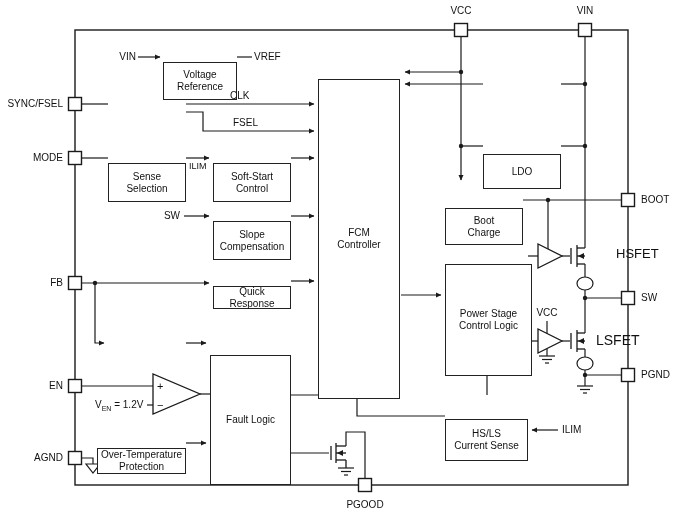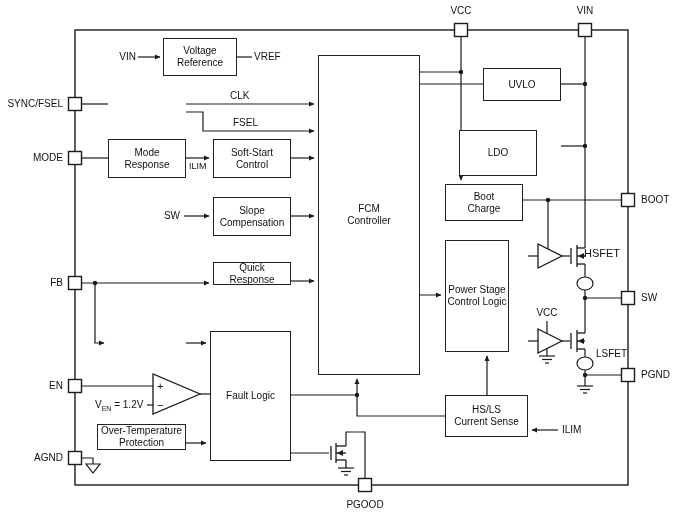--- a/index.html
+++ b/index.html
@@ -6,21 +6,21 @@
   html,body { background:#ffffff; }
   .stage {
     position:relative; width:676px; height:528px; background:#fff;
     font-family:"Liberation Sans", sans-serif; color:#111; overflow:hidden;
   }
   .stage svg { position:absolute; left:0; top:0; }
   svg text { font-family:"Liberation Sans", sans-serif; fill:#111; stroke:none; font-size:11px; }
   .block {
     position:absolute; background:#fff; border:1.3px solid #222;
     display:flex; align-items:center; justify-content:center;
-    text-align:center; font-size:10px; line-height:1.2; color:#111;
+    text-align:center; font-size:10px; line-height:1.2; color:#111;margin-top:24px;
   }
   .block > span { display:inline-block; }
   .w36 > span { max-width:36px; }
   .w48 > span { max-width:48px; }
   .w52 > span { max-width:52px; }
   .lbl { position:absolute; font-size:10px; line-height:1.1; white-space:nowrap; color:#111; }
   .ra { text-align:right; }
   .ctr { text-align:center; }
   .lbl sub { font-size:7px; }
 </style>
@@ -169,47 +169,44 @@
       <rect x="621.5" y="291.5" width="13" height="13"></rect>
       <rect x="621.5" y="368.5" width="13" height="13"></rect>
       <rect x="358.5" y="478.5" width="13" height="13"></rect>
     </g>
   </svg>
 
   <div class="block" style="left:163px;top:38px;width:74px;height:38px">
       <span>Voltage Reference</span>
     </div>
   <div class="block w48" style="left:108px;top:139px;width:78px;height:39px">
-      <span>Mode Response</span>
+      <span>Sense Selection</span>
     </div>
   <div class="block" style="left:213px;top:139px;width:78px;height:39px">
       <span>Soft-Start Control</span>
     </div>
   <div class="block" style="left:213px;top:197px;width:78px;height:39px">
       <span>Slope Compensation</span>
     </div>
   <div class="block w52" style="left:213px;top:262px;width:78px;height:23px">
       <span>Quick Response</span>
     </div>
   <div class="block" style="left:210px;top:331px;width:81px;height:130px">
       <span>Fault Logic</span>
     </div>
-  <div class="block w52" style="left:318px;top:55px;width:102px;height:320px">
+  <div class="block w52" style="left:318px;top:55px;width:82px;height:320px">
       <span>FCM Controller</span>
     </div>
-  <div class="block" style="left:483px;top:68px;width:78px;height:33px">
-      <span>UVLO</span>
-    </div>
-  <div class="block" style="left:459px;top:130px;width:78px;height:46px">
+  <div class="block" style="left:483px;top:130px;width:78px;height:35px">
       <span>LDO</span>
     </div>
   <div class="block w36" style="left:445px;top:184px;width:78px;height:37px">
       <span>Boot Charge</span>
     </div>
-  <div class="block" style="left:445px;top:240px;width:64px;height:112px">
+  <div class="block" style="left:445px;top:240px;width:87px;height:112px">
       <span>Power Stage Control Logic</span>
     </div>
   <div class="block" style="left:445px;top:395px;width:83px;height:42px">
       <span><span>HS/LS</span><br><span>Current Sense</span></span>
     </div>
   <div class="block" style="left:97px;top:424px;width:89px;height:26px">
       <span>Over-Temperature Protection</span>
     </div>
 
   <div class="lbl ctr" style="left:441px;top:5px;width:40px">VCC</div>
@@ -226,16 +223,16 @@
 
   <div class="lbl ra" style="left:104px;top:51px;width:32px">VIN</div>
   <div class="lbl" style="left:254px;top:51px;width:40px">VREF</div>
   <div class="lbl" style="left:230px;top:90px;width:40px">CLK</div>
   <div class="lbl" style="left:233px;top:117px;width:46px">FSEL</div>
   <div class="lbl" style="left:189px;top:162px;width:26px;font-size:9px">ILIM</div>
   <div class="lbl ra" style="left:152px;top:210px;width:28px">SW</div>
   <div class="lbl" style="left:95px;top:399px;width:56px"><span>V</span><sub>EN</sub><span> = 1.2V</span></div>
   <div class="lbl ctr" style="left:533px;top:307px;width:28px">VCC</div>
   <div class="lbl" style="left:562px;top:424px;width:30px">ILIM</div>
-  <div class="lbl" style="left:584px;top:247px;width:36px;font-size:11px">HSFET</div>
-  <div class="lbl" style="left:596px;top:348px;width:36px;font-size:10px">LSFET</div>
+  <div class="lbl" style="left:616px;top:247px;width:36px;font-size:13px">HSFET</div>
+  <div class="lbl" style="left:596px;top:333px;width:36px;font-size:14px">LSFET</div>
 
 </div>
 
 </body></html>

